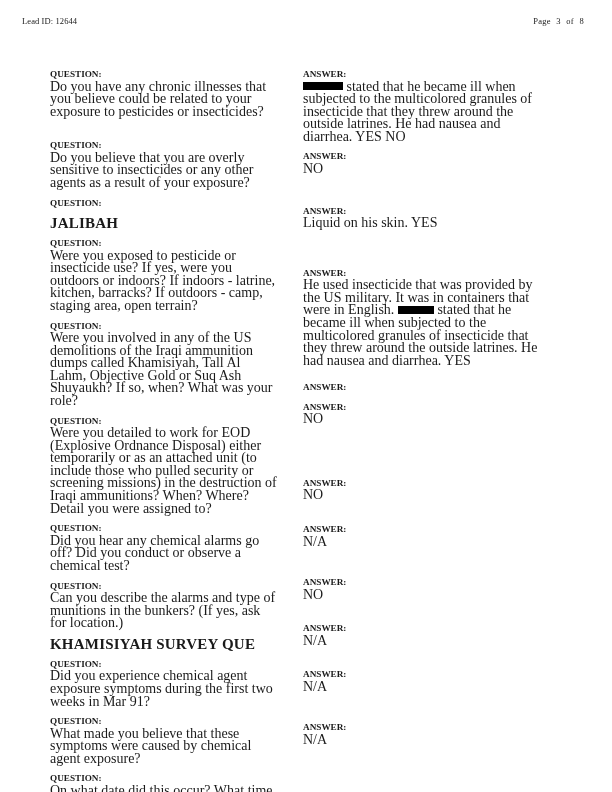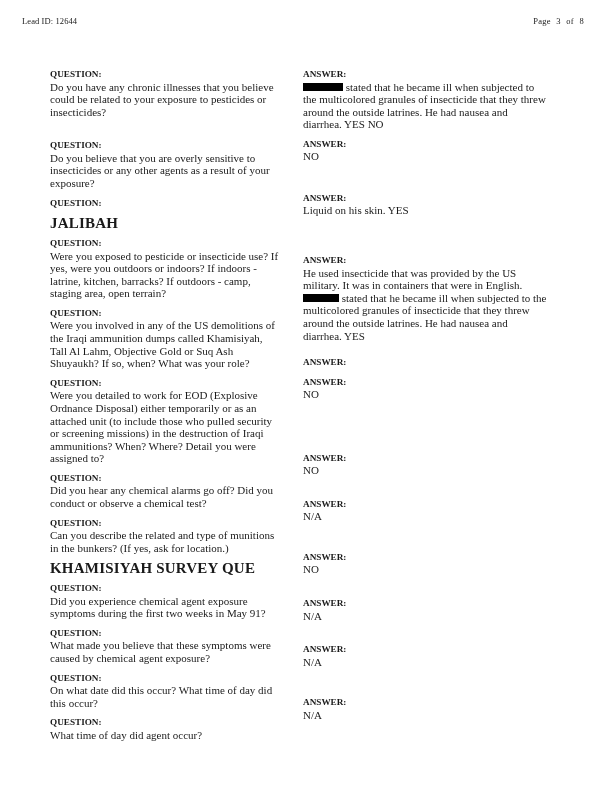--- a/index.html
+++ b/index.html
@@ -68,21 +68,21 @@
   }
   .qa-label {
     font-weight: bold;
     font-size: 9.2px;
     font-family: "Liberation Serif", serif;
     line-height: 12.5px;
     margin-top: 7px;
   }
   .qa-label.first { margin-top: 0; }
   .qa-text {
-    font-size: 11px;
+    font-size: 14px;
     font-family: "Liberation Serif", serif;
     line-height: 12.6px;
     text-align: left;
   }
   .section-head {
     font-weight: bold;
     font-size: 15px;
     font-family: "Liberation Serif", serif;
     line-height: 13px;
     margin-top: 8px;
@@ -159,28 +159,28 @@
         <div class="qa-text">Were you detailed to work for EOD (Explosive Ordnance Disposal) either temporarily or as an attached unit (to include those who pulled security or screening missions) in the destruction of Iraqi ammunitions?  When?  Where?  Detail you were assigned to?</div>
       </div>
 
       <div class="blk">
         <div class="qa-label">QUESTION:</div>
         <div class="qa-text">Did you hear any chemical alarms go off?  Did you conduct or observe a chemical test?</div>
       </div>
 
       <div class="blk">
         <div class="qa-label">QUESTION:</div>
-        <div class="qa-text">Can you describe the related and type of munitions in the bunkers?  (If yes, ask for location.)</div>
+        <div class="qa-text">Can you describe the alarms and type of munitions in the bunkers?  (If yes, ask for location.)</div>
       </div>
 
       <div class="section-head">KHAMISIYAH SURVEY QUE</div>
 
       <div class="blk">
         <div class="qa-label">QUESTION:</div>
-        <div class="qa-text">Did you experience chemical agent exposure symptoms during the first two weeks in May 91?</div>
+        <div class="qa-text">Did you experience chemical agent exposure symptoms during the first two weeks in Mar 91?</div>
       </div>
 
       <div class="blk">
         <div class="qa-label">QUESTION:</div>
         <div class="qa-text">What made you believe that these symptoms were caused by chemical agent exposure?</div>
       </div>
 
       <div class="blk">
         <div class="qa-label">QUESTION:</div>
         <div class="qa-text">On what date did this occur?  What time of day did this occur?</div>

